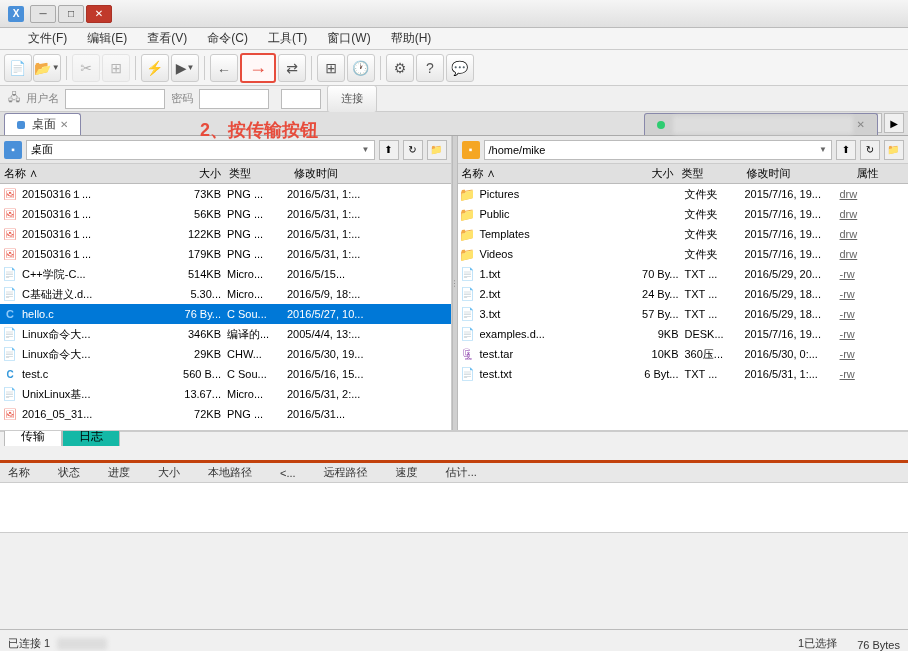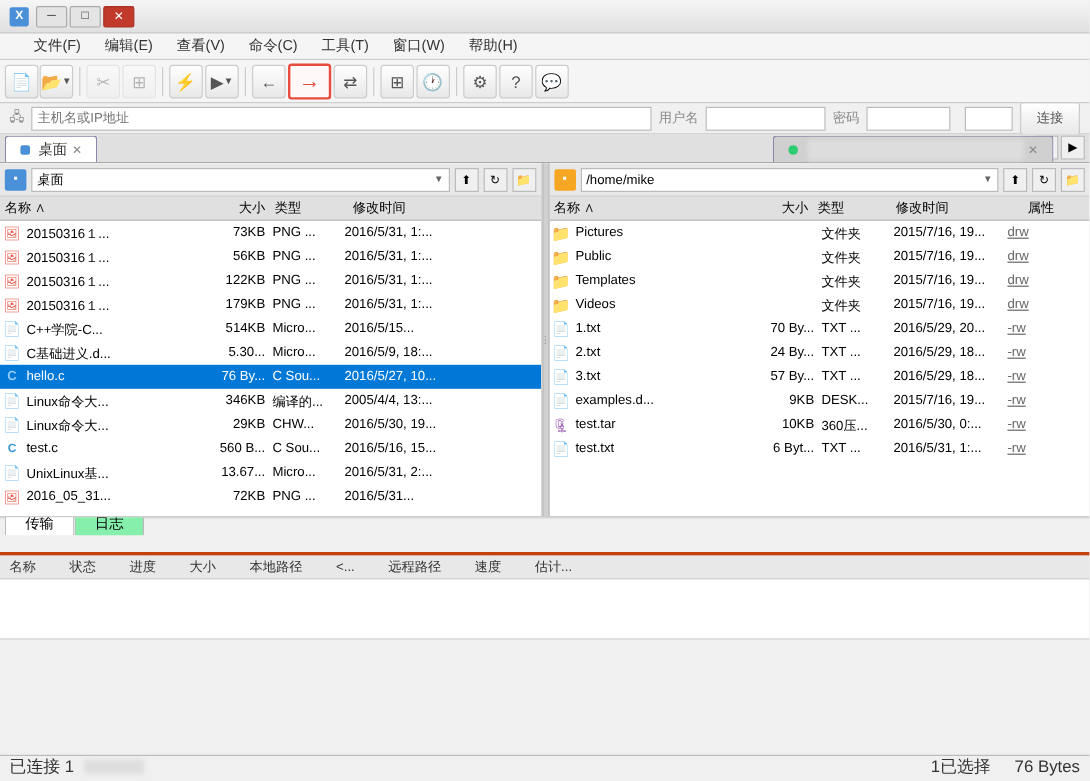--- a/index.html
+++ b/index.html
@@ -256,21 +256,21 @@
       background: #f0f0f0;
       border-top: 1px solid #ccc;
       border-bottom: 3px solid #c2410c;
       display: flex;
       align-items: flex-end;
       padding: 14px 4px;
     }
     .btab {
       height: 20px;
       padding: 0 16px;
-      background: #86efac;
+      background: #14b8a6;
       border: 1px solid #bbb;
       border-bottom: none;
       border-radius: 3px 3px 0 0;
       cursor: pointer;
       font-size: 12px;
       display: flex; align-items: center;
     }
     .btab.active { background: white; }
     .transfer-header {
       display: flex;
@@ -284,24 +284,24 @@
       color: #333;
     }
     .th-col { padding: 0 4px; }
 
     
     .status-bar {
       height: 22px;
       background: #f0f0f0;
       border-top: 1px solid #bbb;
       display: flex;
-      align-items: flex-start;
+      align-items: flex-end;
       padding: 0 8px;
       gap: 20px;
-      font-size: 14px;
+      font-size: 11px;
       color: #333;
       position: absolute;
       bottom: 0; left: 0; right: 0;
     }
     .annotation-2 {
       position: absolute;
       top: 68px;
       left: 200px;
       color: #e74c3c;
       font-size: 18px;
@@ -370,25 +370,25 @@
   <div class="tool-btn highlighted" style="font-size:18px; font-weight:bold; color:#e74c3c; width:36px; height:30px; border:2px solid #e74c3c;">→</div>
   <div class="tool-btn">⇄</div>
   <div class="tool-separator"></div>
   <div class="tool-btn">⊞</div>
   <div class="tool-btn">🕐</div>
   <div class="tool-separator"></div>
   <div class="tool-btn">⚙</div>
   <div class="tool-btn">?</div>
   <div class="tool-btn">💬</div>
 
+  <div class="annotation-2">2、按传输按钮</div>
 </div>
 
 <div class="address-bar">
   <span class="addr-label">🖧</span>
-  <input class="addr-input" value="" placeholder="主机名或IP地址" style="">
   <span class="addr-label">用户名</span>
   <input class="addr-field" value="" style="">
   <span class="addr-label">密码</span>
   <input class="addr-field-sm" type="password" value="" style="">
   <span class="addr-label"></span>
   <input class="port-field" value="" style="">
   <div class="tool-btn" style="width:50px;font-size:11px;">连接</div>
 </div>
 
 <div style="display:flex; background:#e0e0e0; height:24px; align-items:flex-end; padding: 0 4px; gap:2px; border-bottom:1px solid #aaa; position:relative;">

